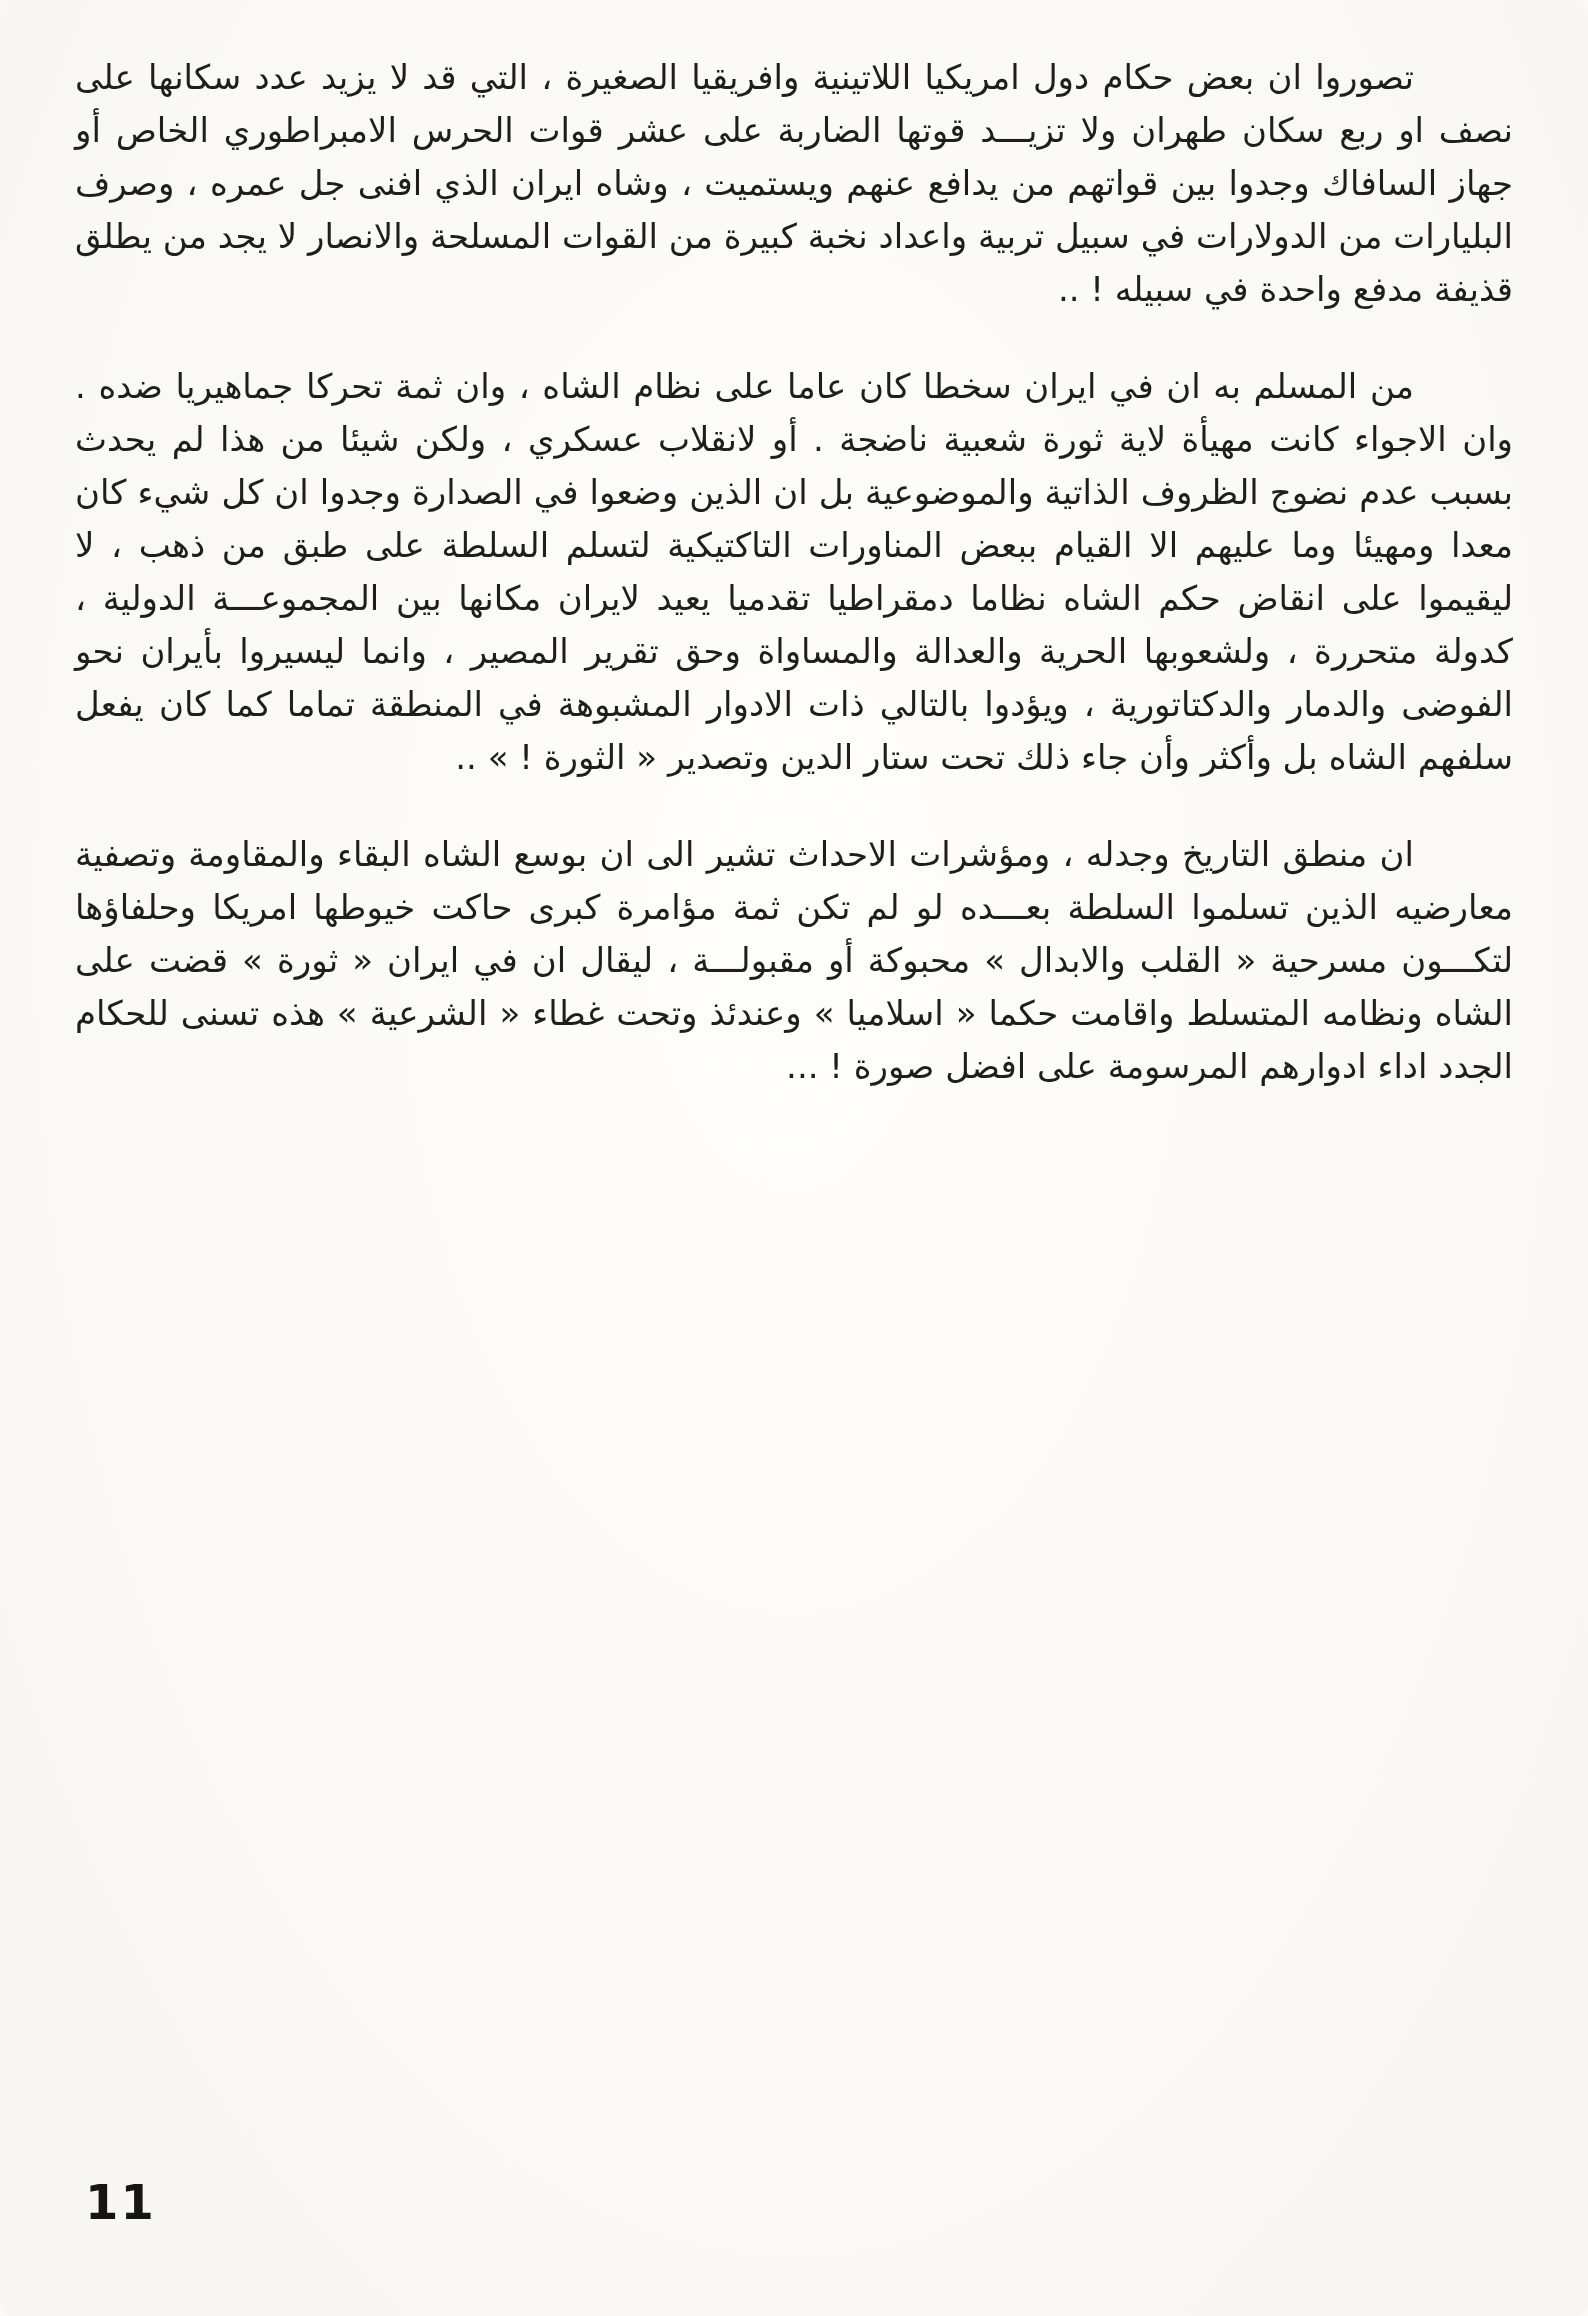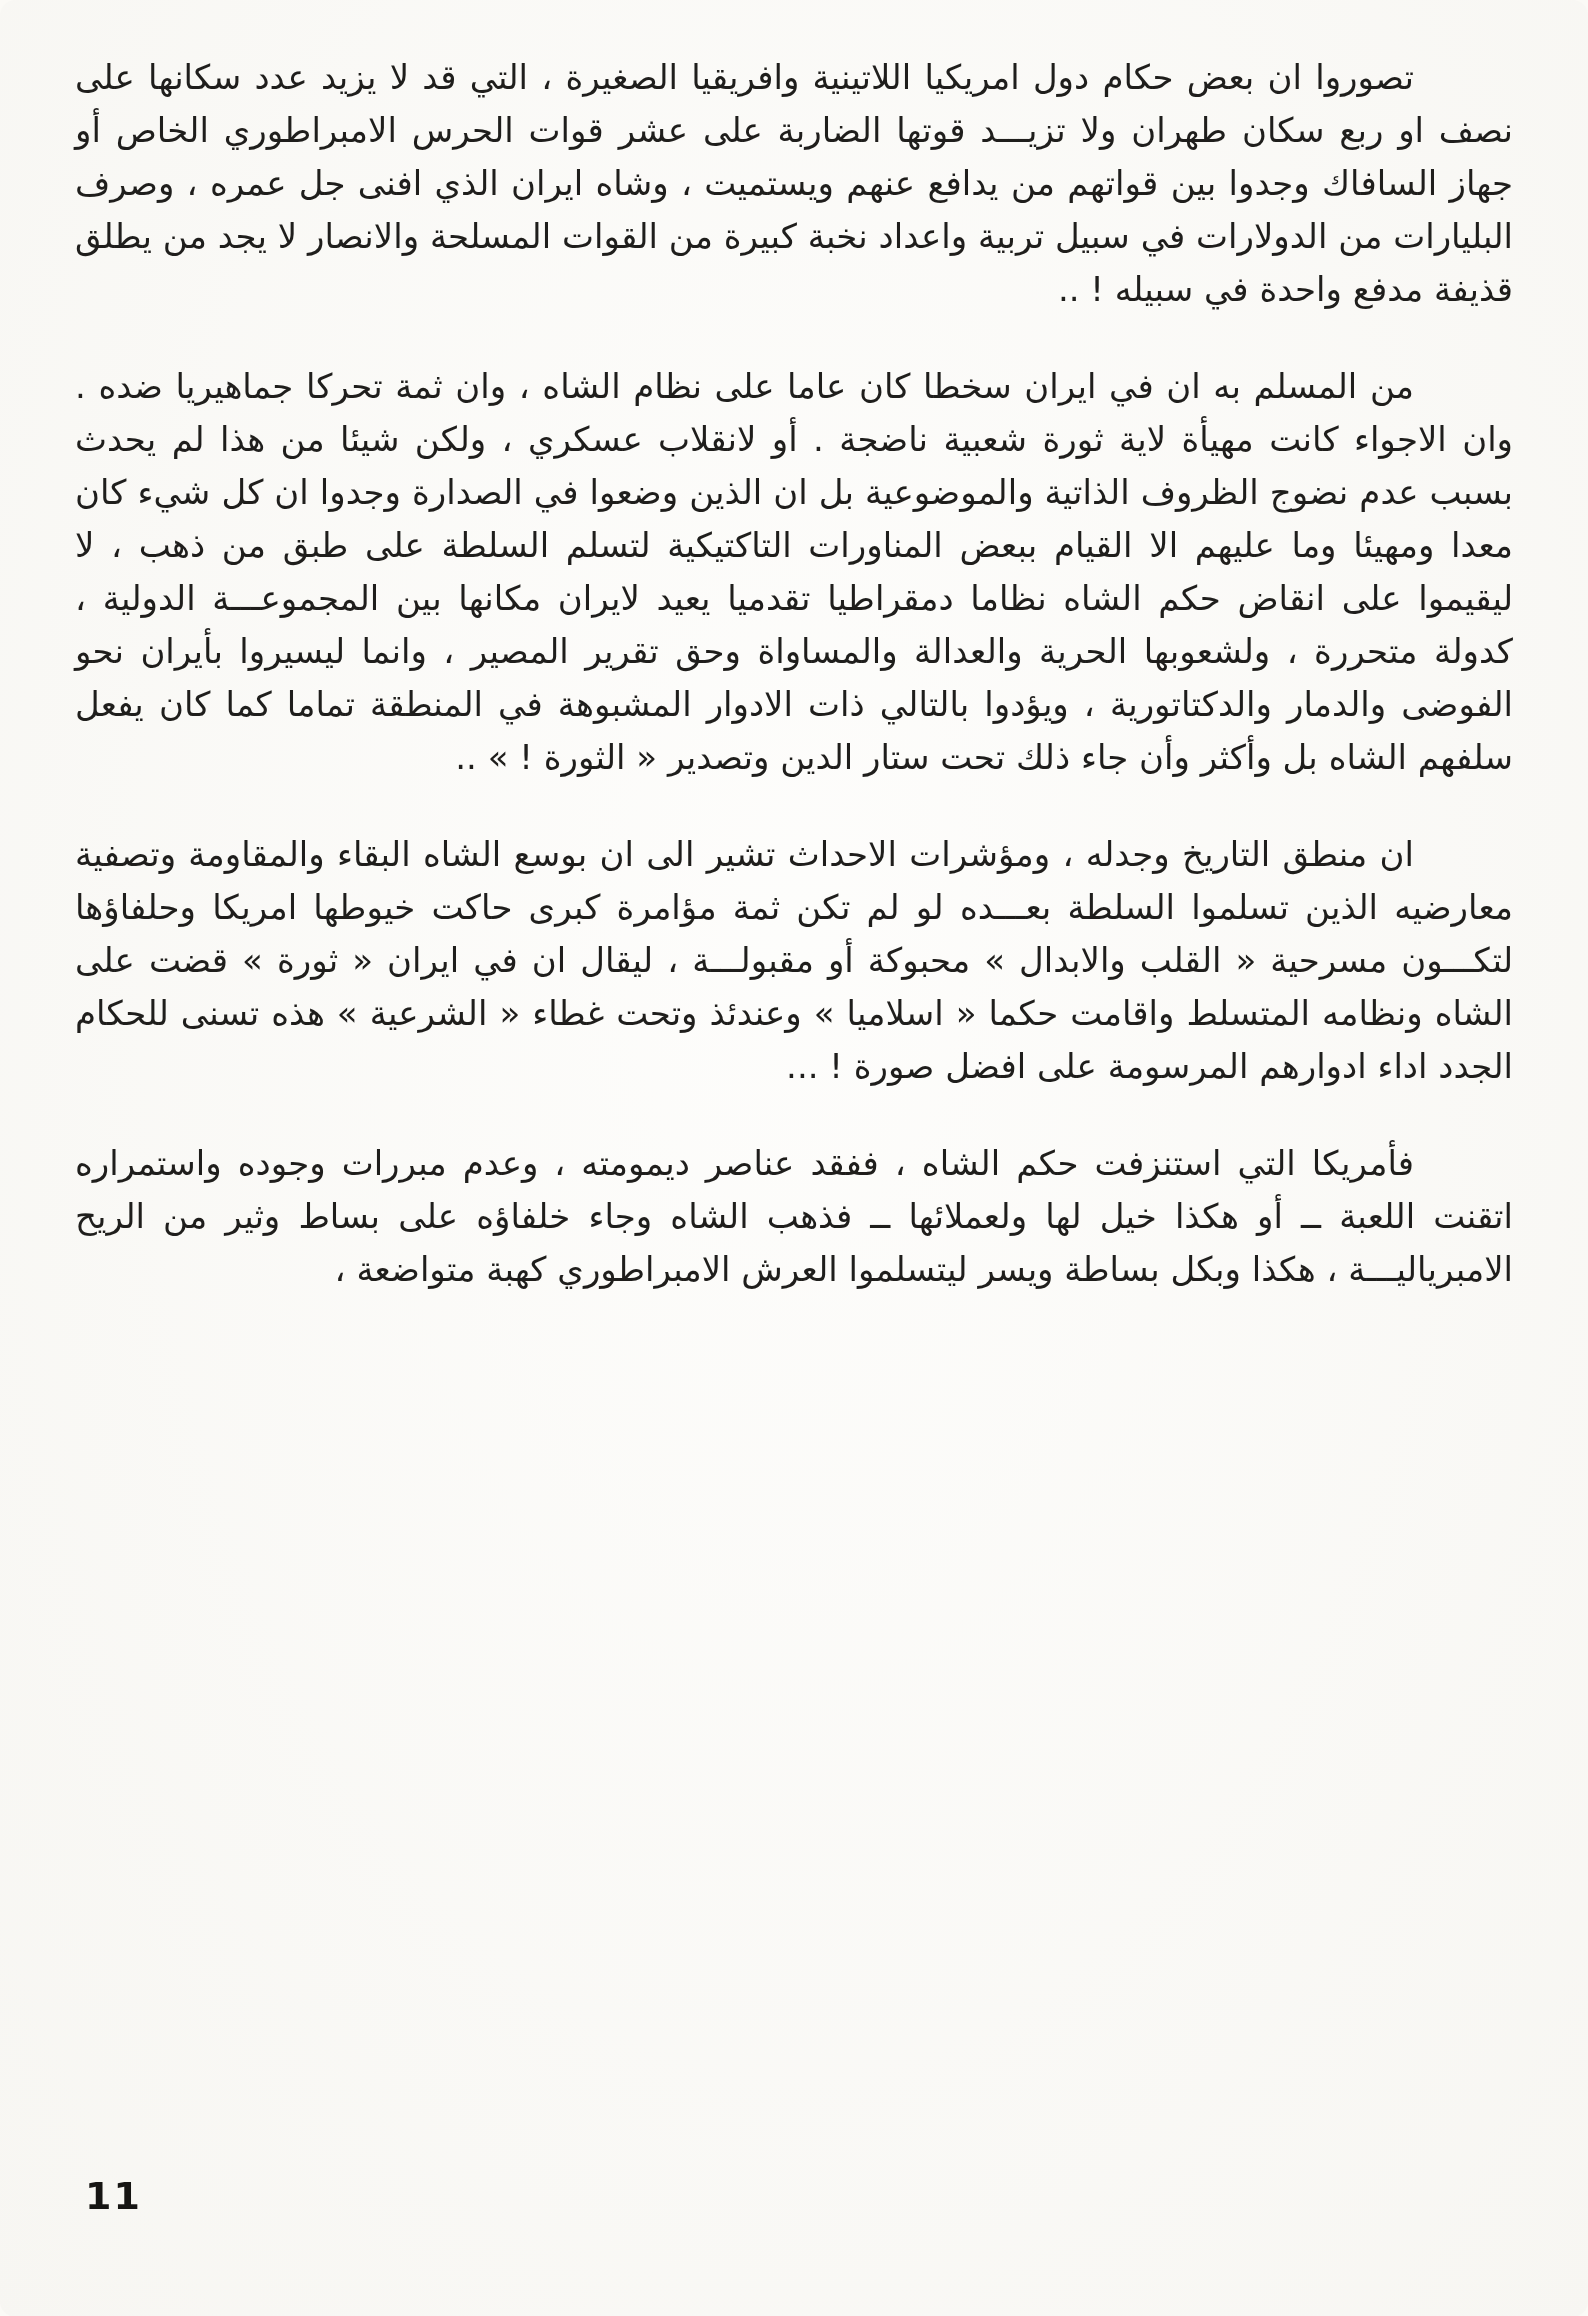--- a/index.html
+++ b/index.html
@@ -39,31 +39,30 @@
     text-indent: 99px;
   }
   .text-block p:last-child {
     margin-bottom: 0;
   }
   .page-number {
     position: absolute;
     top: 2174px;
     left: 85px;
     font-family: "DejaVu Sans", sans-serif;
-    font-size: 38px;
+    font-size: 48px;
     font-weight: bold;
     color: #161513;
     letter-spacing: 2px;
   }
 </style>
 </head>
 <body>
 
 <div class="page">
   <div class="text-block">
     <p>تصوروا ان بعض حكام دول امريكيا اللاتينية وافريقيا الصغيرة ، التي قد لا يزيد عدد سكانها على نصف او ربع سكان طهران ولا تزيـــد قوتها الضاربة على عشر قوات الحرس الامبراطوري الخاص أو جهاز السافاك وجدوا بين قواتهم من يدافع عنهم ويستميت ، وشاه ايران الذي افنى جل عمره ، وصرف البليارات من الدولارات في سبيل تربية واعداد نخبة كبيرة من القوات المسلحة والانصار لا يجد من يطلق قذيفة مدفع واحدة في سبيله ! ..</p>
     <p>من المسلم به ان في ايران سخطا كان عاما على نظام الشاه ، وان ثمة تحركا جماهيريا ضده . وان الاجواء كانت مهيأة لاية ثورة شعبية ناضجة . أو لانقلاب عسكري ، ولكن شيئا من هذا لم يحدث بسبب عدم نضوج الظروف الذاتية والموضوعية بل ان الذين وضعوا في الصدارة وجدوا ان كل شيء كان معدا ومهيئا وما عليهم الا القيام ببعض المناورات التاكتيكية لتسلم السلطة على طبق من ذهب ، لا ليقيموا على انقاض حكم الشاه نظاما دمقراطيا تقدميا يعيد لايران مكانها بين المجموعـــة الدولية ، كدولة متحررة ، ولشعوبها الحرية والعدالة والمساواة وحق تقرير المصير ، وانما ليسيروا بأيران نحو الفوضى والدمار والدكتاتورية ، ويؤدوا بالتالي ذات الادوار المشبوهة في المنطقة تماما كما كان يفعل سلفهم الشاه بل وأكثر وأن جاء ذلك تحت ستار الدين وتصدير « الثورة ! » ..</p>
     <p>ان منطق التاريخ وجدله ، ومؤشرات الاحداث تشير الى ان بوسع الشاه البقاء والمقاومة وتصفية معارضيه الذين تسلموا السلطة بعـــده لو لم تكن ثمة مؤامرة كبرى حاكت خيوطها امريكا وحلفاؤها لتكـــون مسرحية « القلب والابدال » محبوكة أو مقبولـــة ، ليقال ان في ايران « ثورة » قضت على الشاه ونظامه المتسلط واقامت حكما « اسلاميا » وعندئذ وتحت غطاء « الشرعية » هذه تسنى للحكام الجدد اداء ادوارهم المرسومة على افضل صورة ! ...</p>
-    <p>فأمريكا التي استنزفت حكم الشاه ، ففقد عناصر ديمومته ، وعدم مبررات وجوده واستمراره اتقنت اللعبة ــ أو هكذا خيل لها ولعملائها ــ فذهب الشاه وجاء خلفاؤه على بساط وثير من الريح الامبرياليـــة ، هكذا وبكل بساطة ويسر ليتسلموا العرش الامبراطوري كهبة متواضعة ،</p>
   </div>
   <div class="page-number">11</div>
 </div>
 
 
 </body></html>

